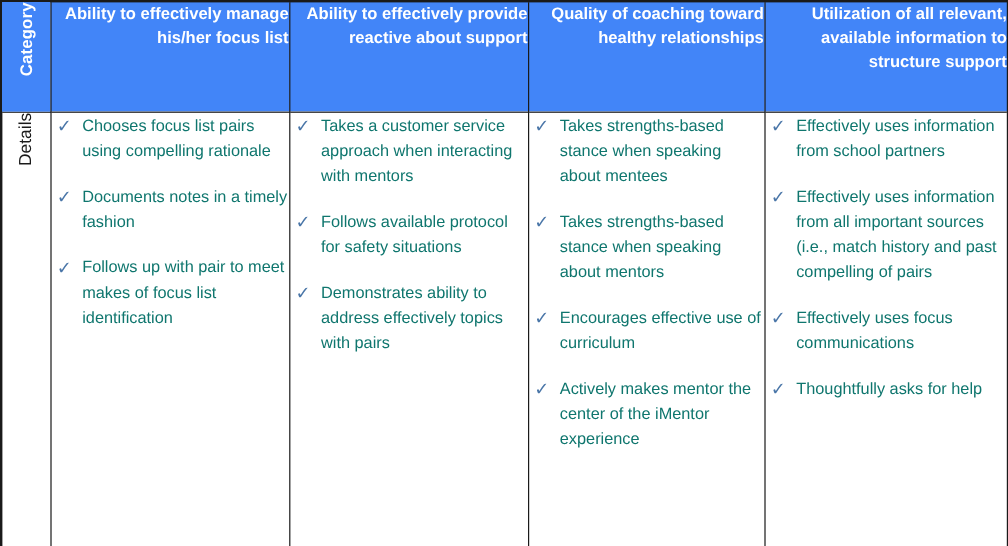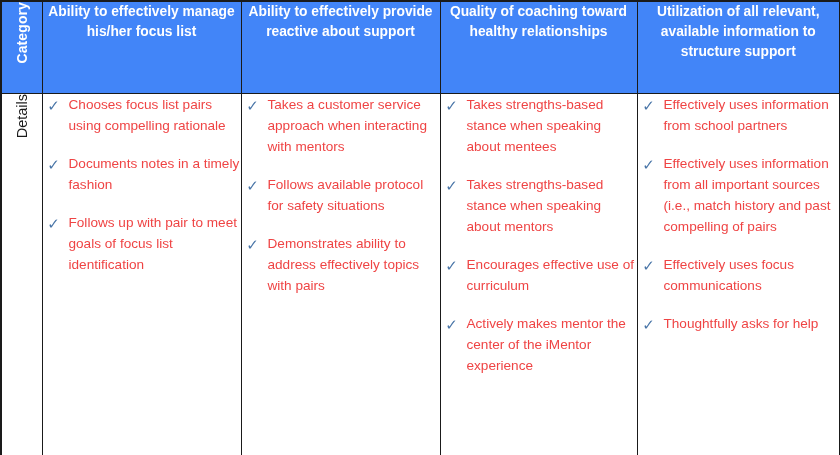--- a/index.html
+++ b/index.html
@@ -67,21 +67,21 @@
     font-size: 14.5px;
   }
 
   
   .header-cell {
     background: #4285f8;
     color: #ffffff;
     font-weight: bold;
     font-size: 13.8px;
     line-height: 20px;
-    text-align: center;
+    text-align: right;
     vertical-align: middle;
     padding: 4px 8px 6px 8px;
     height: 92px;
     box-sizing: border-box;
   }
 
   
   .body-cell {
     background: #ffffff;
     padding: 6px 6px 6px 4px;
@@ -112,21 +112,21 @@
     color: #4a76a8;
     font-size: 15px;
     line-height: 21px;
     text-align: center;
     padding-top: 1px;
     user-select: none;
   }
 
   .item-text {
     flex: 1 1 auto;
-    color: #ef4444;
+    color: #0f766e;
     font-size: 13.6px;
     line-height: 21px;
     padding-left: 4px;
     word-wrap: break-word;
   }
 </style>
 </head>
 <body>
 
 <table class="rubric-table">
@@ -166,21 +166,21 @@
           <li>
             <span class="check-icon">✓</span>
             <span class="item-text">Chooses focus list pairs using compelling rationale</span>
           </li>
           <li>
             <span class="check-icon">✓</span>
             <span class="item-text">Documents notes in a timely fashion</span>
           </li>
           <li>
             <span class="check-icon">✓</span>
-            <span class="item-text">Follows up with pair to meet goals of focus list identification</span>
+            <span class="item-text">Follows up with pair to meet makes of focus list identification</span>
           </li>
         </ul>
       </td>
 
       <td class="body-cell">
         <ul class="check-list">
           <li>
             <span class="check-icon">✓</span>
             <span class="item-text">Takes a customer service approach when interacting with mentors</span>
           </li>

